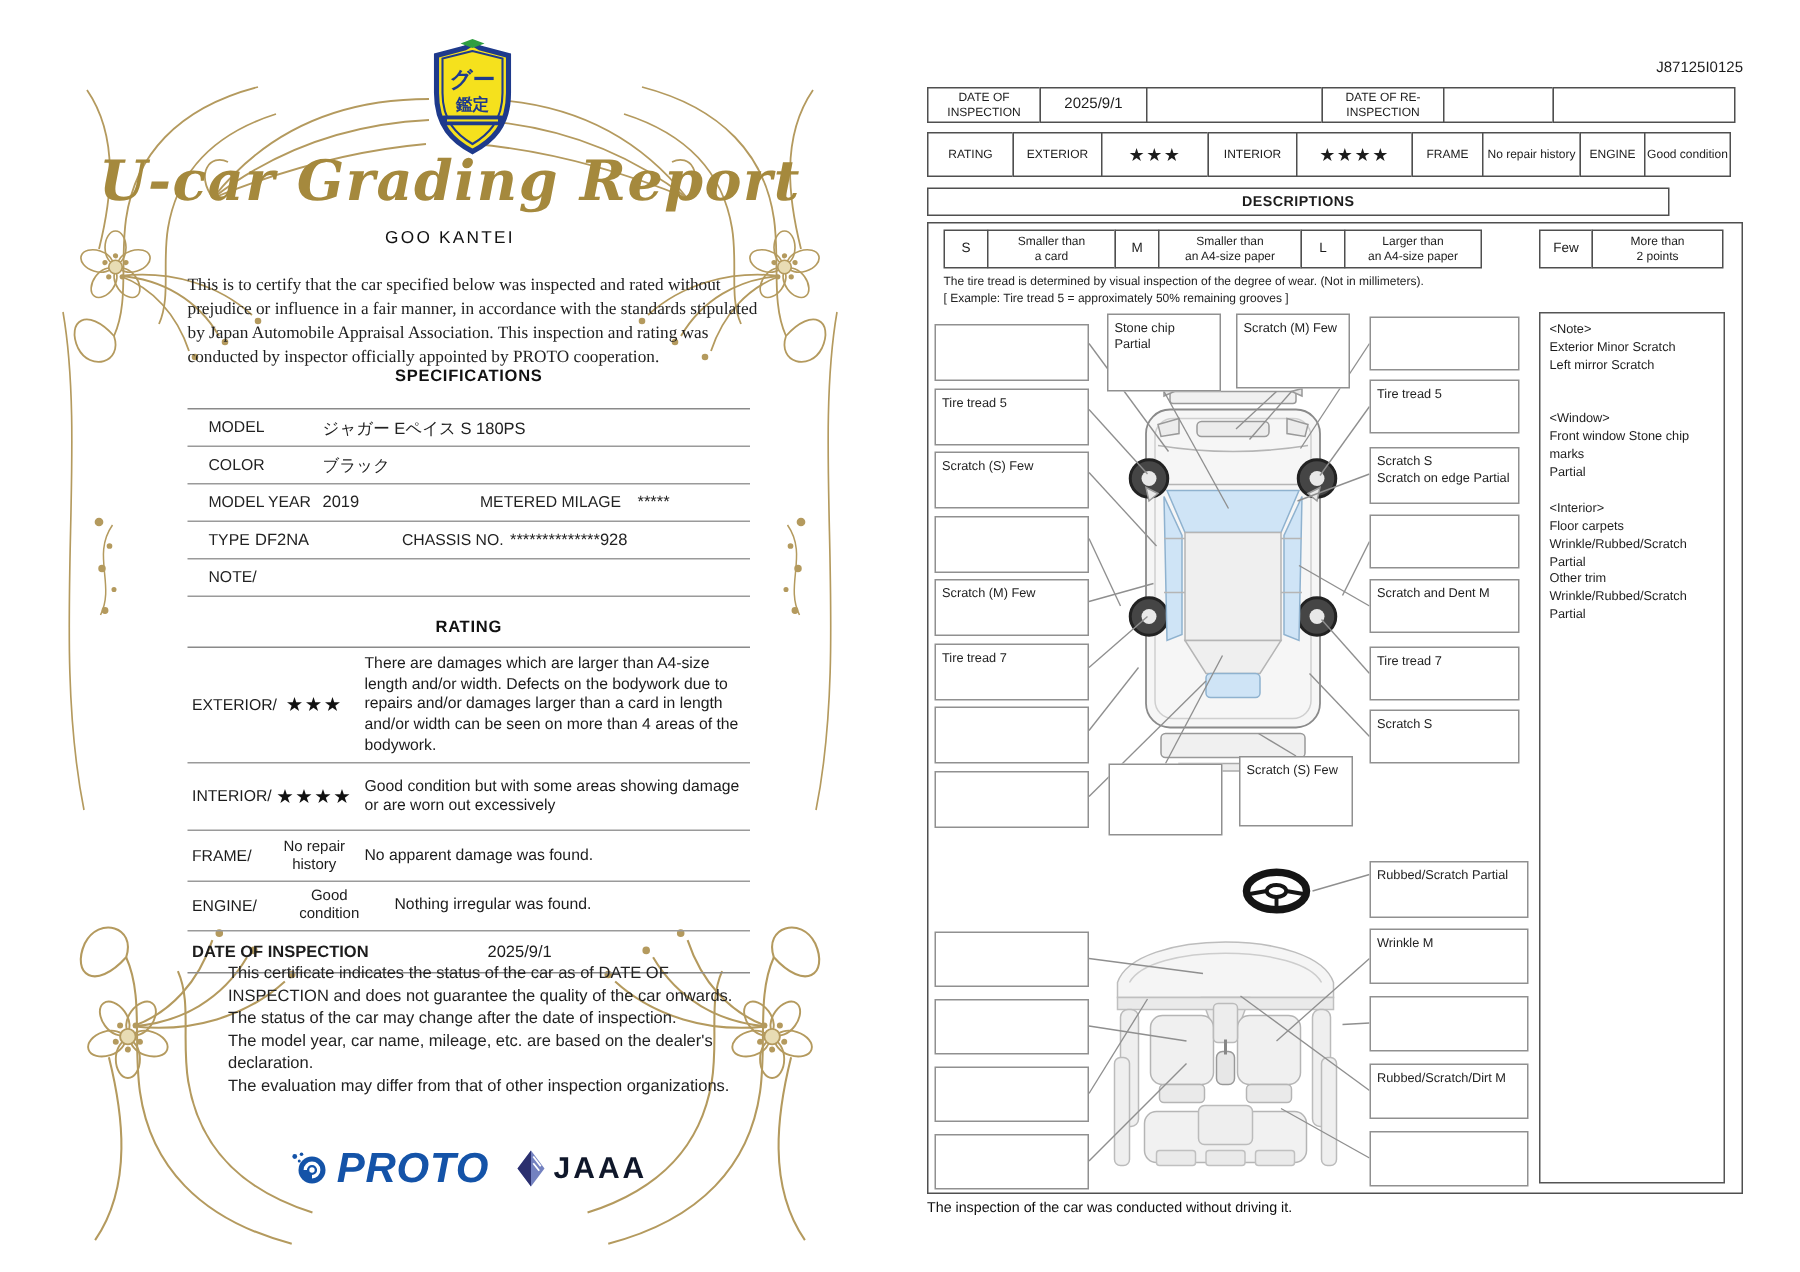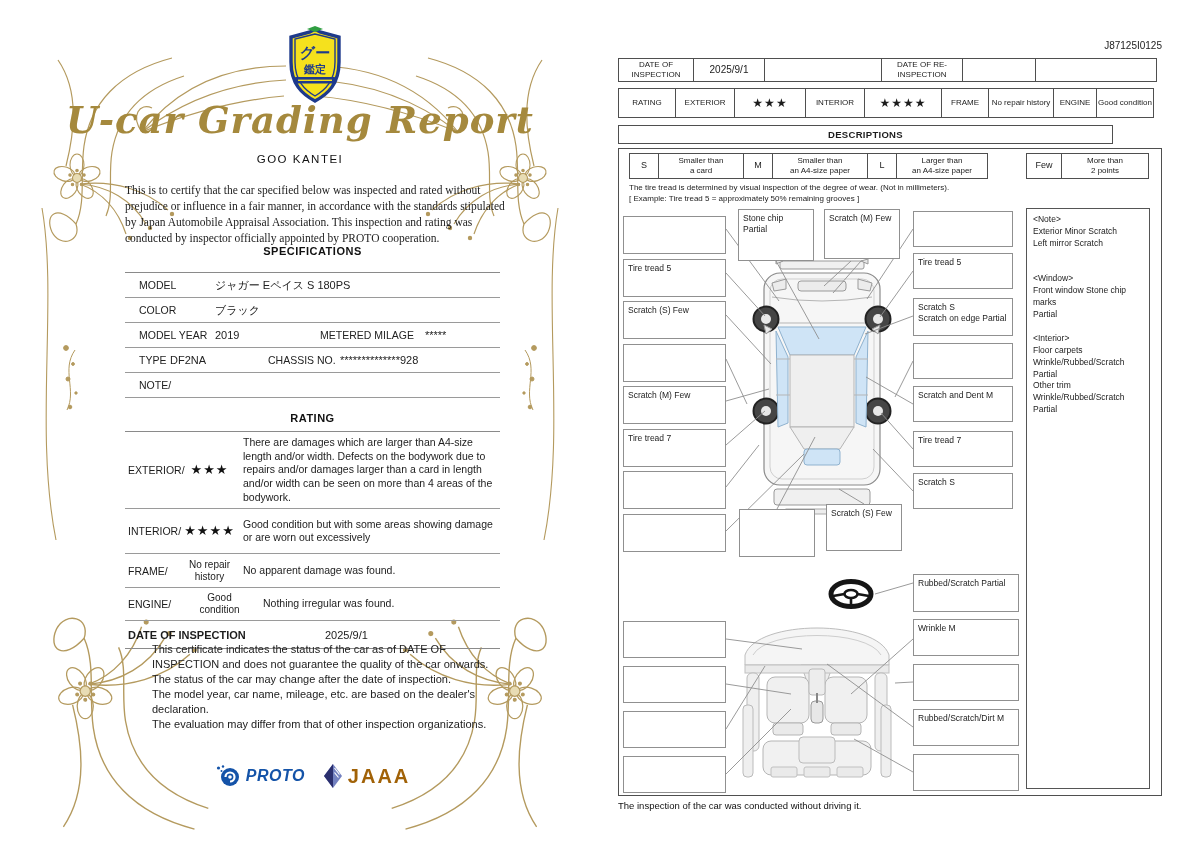--- a/index.html
+++ b/index.html
@@ -30,23 +30,23 @@
   .stars{font-size:13px;letter-spacing:1px;color:#111;}
   .rd{flex:1;font-size:10.5px;line-height:1.3;padding:4px 0 4px 6px;}
   .daterow{display:flex;align-items:center;height:27px;border-bottom:1.5px solid #8a8a8a;}
   .dl{font-size:11px;font-weight:bold;padding-left:3px;width:200px;box-sizing:border-box;}
   .dv{font-size:11px;}
   .lp-disc{position:absolute;left:152px;top:642px;width:355px;white-space:pre-line;
            font-family:Liberation Sans, sans-serif;font-size:11px;line-height:1.37;color:#222;}
   .lp-logos{position:absolute;left:125px;top:763px;width:375px;display:flex;
             justify-content:center;align-items:center;gap:18px;}
   .proto-wrap{display:flex;align-items:center;gap:5px;}
-  .proto-txt{font-size:16px;font-weight:900;font-style:italic;color:#1453a8;letter-spacing:.5px;}
+  .proto-txt{font-size:28px;font-weight:900;font-style:italic;color:#1453a8;letter-spacing:.5px;}
   .jaaa-wrap{display:flex;align-items:center;gap:5px;}
-  .jaaa-txt{font-size:20px;font-weight:bold;color:#a16207;letter-spacing:2px;}
+  .jaaa-txt{font-size:20px;font-weight:bold;color:#0f172a;letter-spacing:2px;}
   
   .right-page{position:absolute;left:618px;top:30px;width:544px;height:790px;}
   .rp-title{position:absolute;left:0;top:8px;width:440px;text-align:center;
             font-size:10.5px;font-weight:bold;letter-spacing:.3px;}
   .rp-id{position:absolute;right:0;top:10px;font-size:10px;}
   .trow{position:absolute;display:flex;left:0;}
   .tcell{border:1px solid #4f4f4f;margin-left:-1px;display:flex;align-items:center;
          justify-content:center;text-align:center;box-sizing:border-box;
          font-size:8px;line-height:1.25;background:#fff;}
   .tcell:first-child{margin-left:0;}

